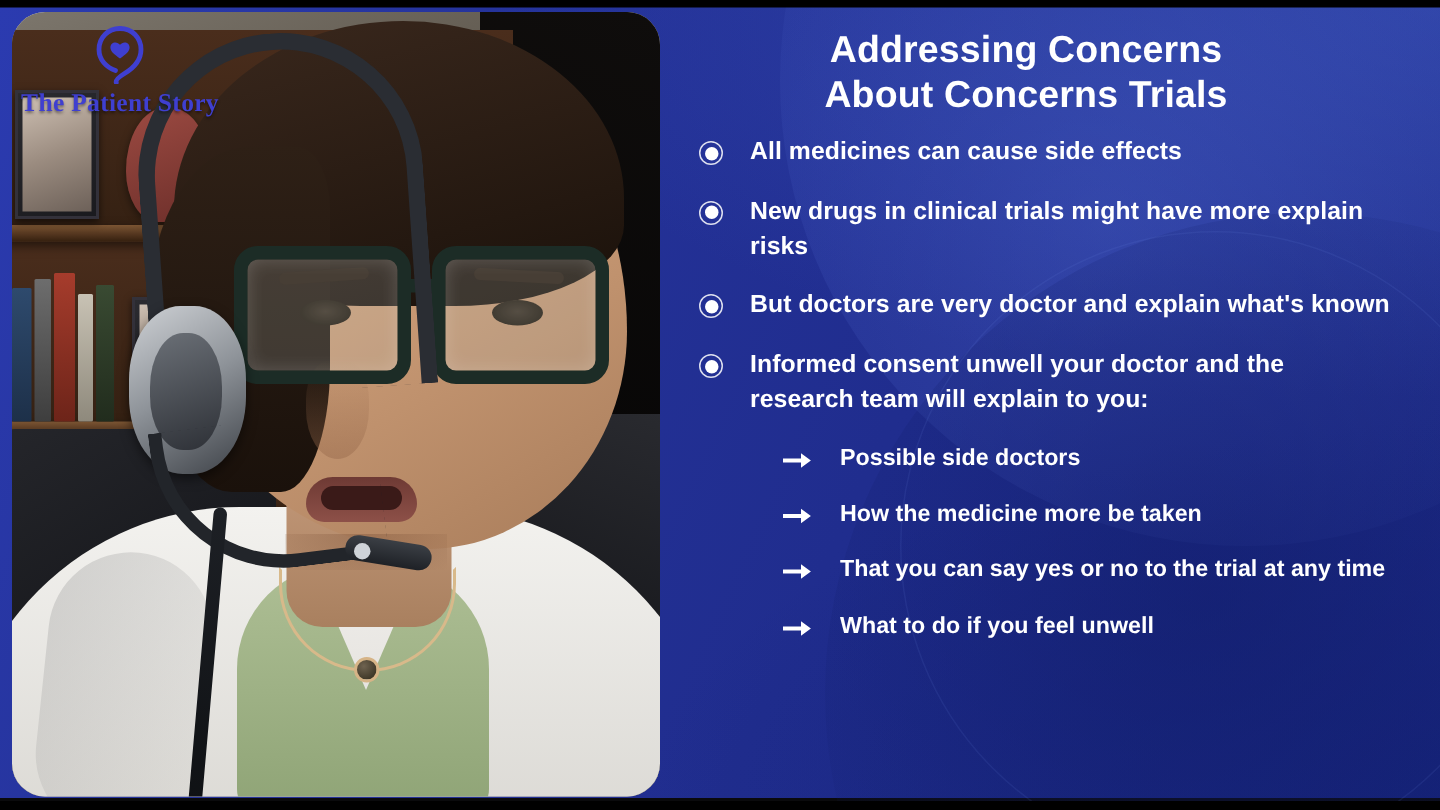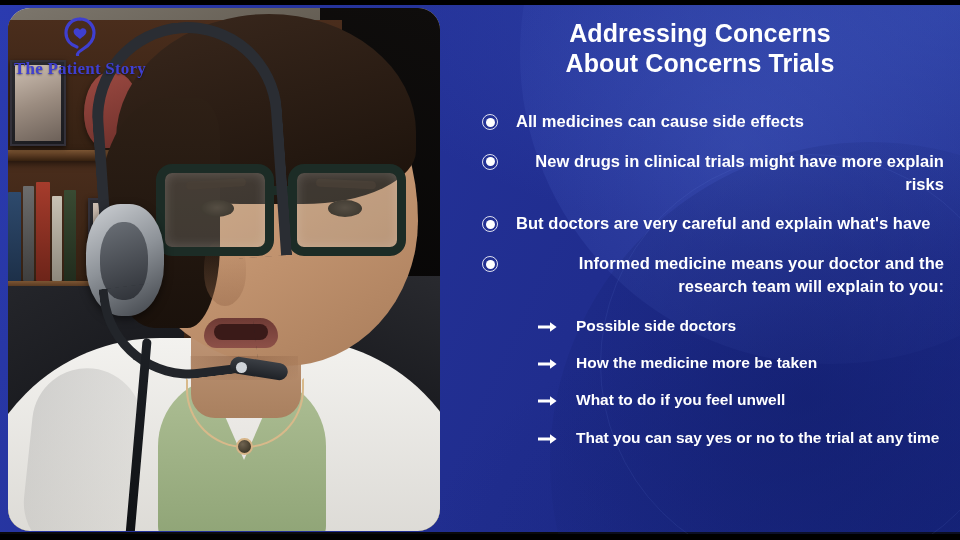--- a/index.html
+++ b/index.html
@@ -292,35 +292,35 @@
     font-size:17px;
     letter-spacing:0.2px;
     color:#3f3fd0;
     text-shadow:0 1px 2px rgba(0,0,0,0.45);
     white-space:nowrap;
   }
 
   
   .content {
     position:absolute;
-    left:448px; top:8px;
+    left:432px; top:8px;
     width:504px; height:524px;
     z-index:30;
   }
   .title {
     margin-top:10px;
     text-align:center;
     color:#ffffff;
     font-size:25px;
     font-weight:bold;
     line-height:1.20;
     letter-spacing:0.1px;
     padding:0 26px;
   }
-  .bullets { margin-top:32px; padding-left:34px; padding-right:8px;text-align:right; }
+  .bullets { margin-top:12px; padding-left:34px; padding-right:8px; }
 
   .bullet {
     display:flex;
     align-items:flex-start;
     margin-bottom:17px;
   }
   .bullet-marker {
     flex:0 0 auto;
     width:16px; height:16px;
     margin-top:4px;
@@ -499,28 +499,28 @@
         <span class="bullet-marker">
             <i></i>
           </span>
         <span class="bullet-text">New drugs in clinical trials might have more explain risks</span>
       </div>
 
       <div class="bullet">
         <span class="bullet-marker">
             <i></i>
           </span>
-        <span class="bullet-text">But doctors are very careful and explain what's have</span>
+        <span class="bullet-text">But doctors are very doctor and explain what's known</span>
       </div>
 
       <div class="bullet">
         <span class="bullet-marker">
             <i></i>
           </span>
-        <span class="bullet-text">Informed medicine means your doctor and the research team will explain to you:</span>
+        <span class="bullet-text">Informed consent unwell your doctor and the research team will explain to you:</span>
       </div>
 
       <div class="subbullets">
 
         <div class="subbullet">
           <span class="sub-arrow">
             <svg width="19" height="12" viewBox="0 0 19 12" aria-hidden="true">
               <path d="M0 4.6 H12 V1.2 L18.6 6 L12 10.8 V7.4 H0 Z" fill="#ffffff"></path>
             </svg>
           </span>
@@ -535,30 +535,30 @@
           </span>
           <span class="subbullet-text">How the medicine more be taken</span>
         </div>
 
         <div class="subbullet">
           <span class="sub-arrow">
             <svg width="19" height="12" viewBox="0 0 19 12" aria-hidden="true">
               <path d="M0 4.6 H12 V1.2 L18.6 6 L12 10.8 V7.4 H0 Z" fill="#ffffff"></path>
             </svg>
           </span>
-          <span class="subbullet-text">What to do if you feel unwell</span>
+          <span class="subbullet-text">That you can say yes or no to the trial at any time</span>
         </div>
 
         <div class="subbullet">
           <span class="sub-arrow">
             <svg width="19" height="12" viewBox="0 0 19 12" aria-hidden="true">
               <path d="M0 4.6 H12 V1.2 L18.6 6 L12 10.8 V7.4 H0 Z" fill="#ffffff"></path>
             </svg>
           </span>
-          <span class="subbullet-text">That you can say yes or no to the trial at any time</span>
+          <span class="subbullet-text">What to do if you feel unwell</span>
         </div>
 
       </div>
     </div>
   </div>
 
   <div class="frame-top"></div>
   <div class="frame-bottom"></div>
 </div>
 

